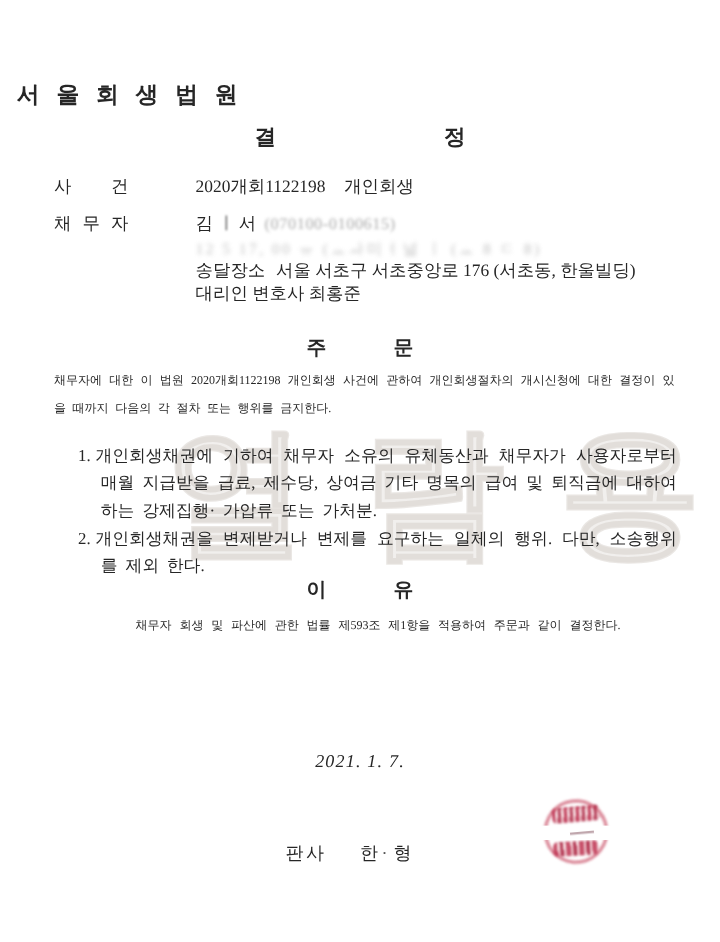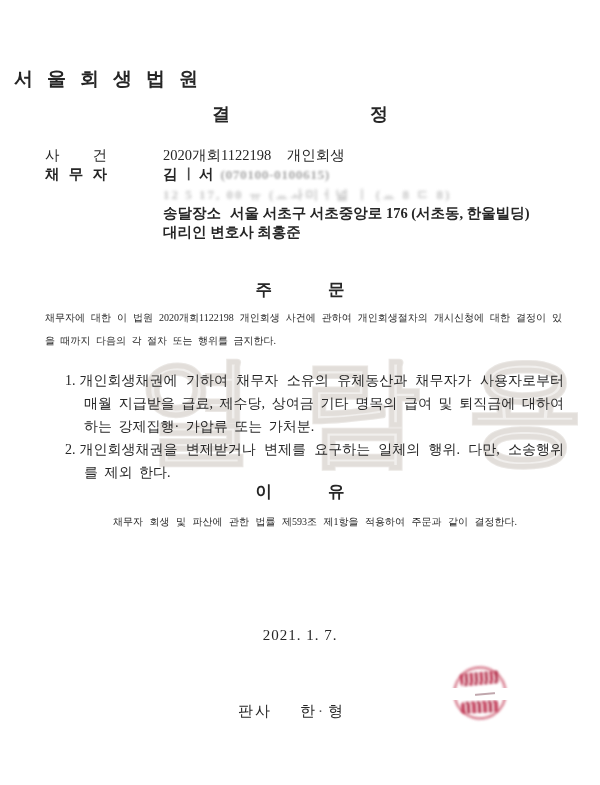--- a/index.html
+++ b/index.html
@@ -42,21 +42,21 @@
   .doc-title { top:102px; font-size:18px; column-gap:70px; }
   .doc-title span + span { margin-left:70px; }
   .section-heading { font-size:16.5px; }
   .section-heading span + span { margin-left:56px; }
   .heading-jumun { top:279px; }
   .heading-iyu   { top:481px; }
 
   
   .field-row { position:absolute; left:45px; font-size:14.5px; }
   .row-case   { top:146px; }
-  .row-debtor { top:165px;font-weight:bold; }
+  .row-debtor { top:177px; }
   .field-label {
     display:inline-block; width:62px;
     text-align:justify; text-align-last:justify;
     vertical-align:top; white-space:nowrap;
   }
   .field-value { display:inline-block; margin-left:56px; vertical-align:top; }
   .case-number { }
   .case-type { margin-left:12px; }
 
   .debtor-lines { line-height:19.5px; }
@@ -83,21 +83,21 @@
   .order-list li {
     font-size:14px; line-height:23px; text-align:justify; word-spacing:3px;
     padding-left:19px; text-indent:-19px;margin-left:20px;
   }
   .order-list li .item-num { margin-right:4px; }
   .para-reason { top:510px; width:540px; white-space:nowrap; text-align:center; word-spacing:4px; }
 
   
   .decision-date {
     position:absolute; left:0; top:627px; width:600px;
-    text-align:center; font-size:15px; letter-spacing:1px;
+    text-align:center; font-size:15px; letter-spacing:1px;font-style:italic;
   }
   .judge-row { position:absolute; left:0; top:686px; width:544px; height:22px; font-size:15px;margin-top:16px; }
   .judge-label { position:absolute; left:238px; letter-spacing:2px; }
   .judge-name  { position:absolute; left:300px; }
   .judge-masked { color:#555; filter:blur(0.6px); margin:0 5px 0 3px; }
 
   
   .seal { position:absolute; left:451px; top:664px; width:60px; height:60px; z-index:3; }
   .seal-ring {
     position:absolute; left:2px; top:2px; width:54px; height:54px;

